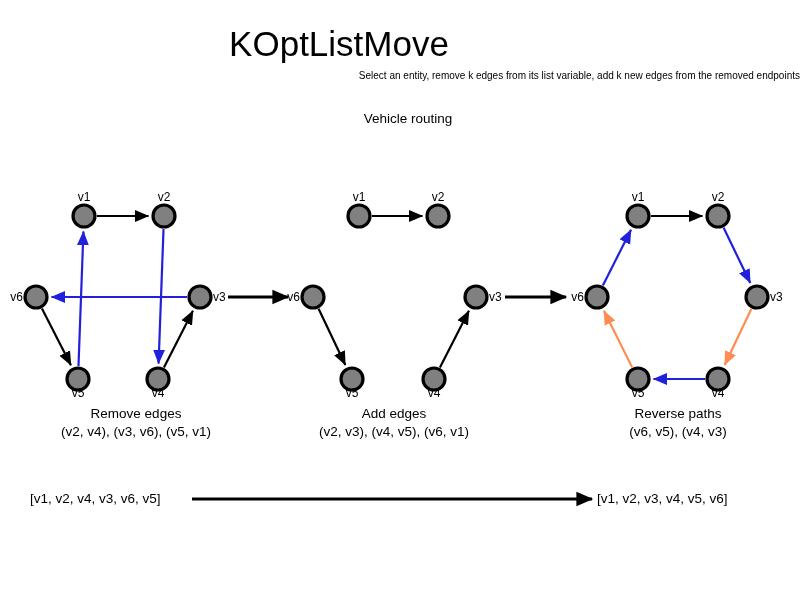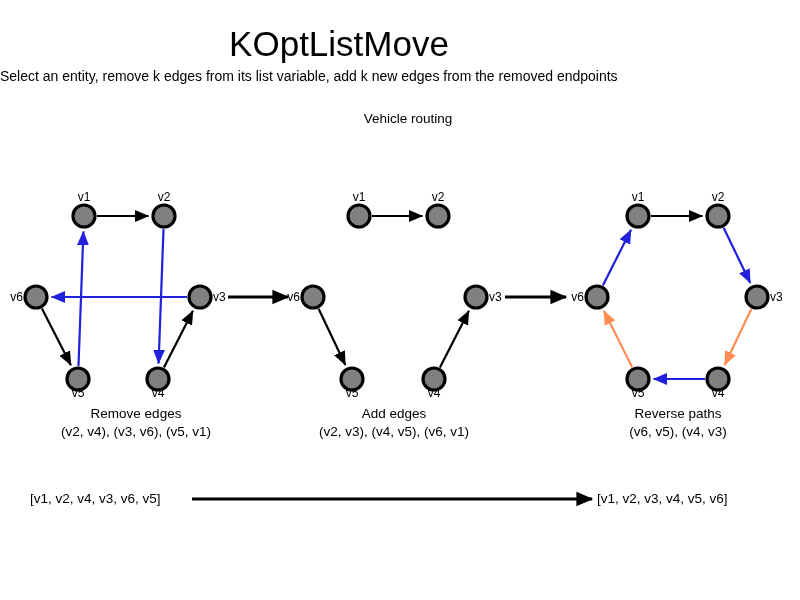--- a/index.html
+++ b/index.html
@@ -29,22 +29,22 @@
     font-size: 35px;
     font-weight: normal;
     letter-spacing: 0px;
     line-height: 40px;
   }
   .subtitle {
     position: absolute;
     top: 68px;
     left: 0;
     width: 800px;
-    text-align: left;
-    font-size: 14px;
+    text-align: right;
+    font-size: 10px;
     line-height: 16px;
   }
   .context-label {
     position: absolute;
     top: 110px;
     left: 8px;
     width: 800px;
     text-align: center;
     font-size: 13.5px;
     line-height: 18px;

